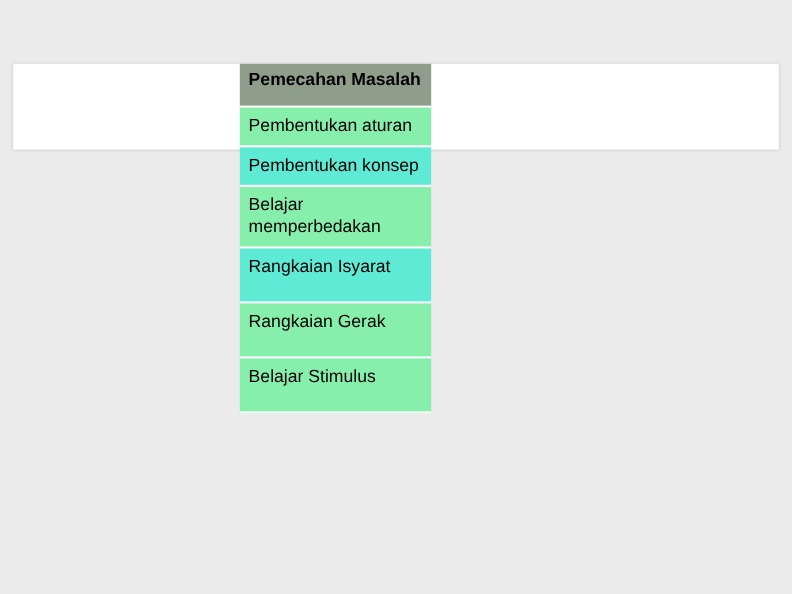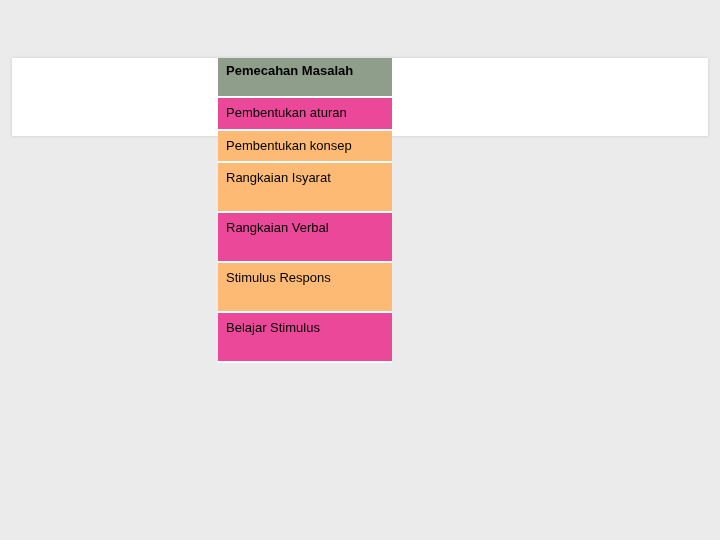--- a/index.html
+++ b/index.html
@@ -22,42 +22,42 @@
   }
   .stack {
     position: absolute;
     top: 58px;
     left: 218px;
     width: 174px;
   }
   .row {
     width: 100%;
     padding: 7px 8px 8px 8px;
-    font-size: 13px;
+    font-size: 16px;
     color: #000;
     line-height: 1.2;
     border-bottom: 2px solid #ffffff;
   }
   .header-row {
     background: #8f9d8b;
     font-weight: bold;
     color: #000;
     height: 40px;
     padding: 5px 8px 4px 8px;
   }
-  .odd { background: #ec4899; }
-  .even { background: #fdba74; }
+  .odd { background: #86efac; }
+  .even { background: #5eead4; }
   .tall { height: 50px; }
 </style>
 </head>
 <body>
 
 <div class="white-band"></div>
 
 <div class="stack">
   <div class="row header-row">Pemecahan Masalah</div>
   <div class="row odd">Pembentukan aturan</div>
   <div class="row even">Pembentukan konsep</div>
+  <div class="row odd">Belajar memperbedakan</div>
   <div class="row even tall">Rangkaian Isyarat</div>
-  <div class="row odd tall">Rangkaian Verbal</div>
-  <div class="row even tall">Stimulus Respons</div>
+  <div class="row odd tall">Rangkaian Gerak</div>
   <div class="row odd tall">Belajar Stimulus</div>
 </div>
 
 </body></html>

